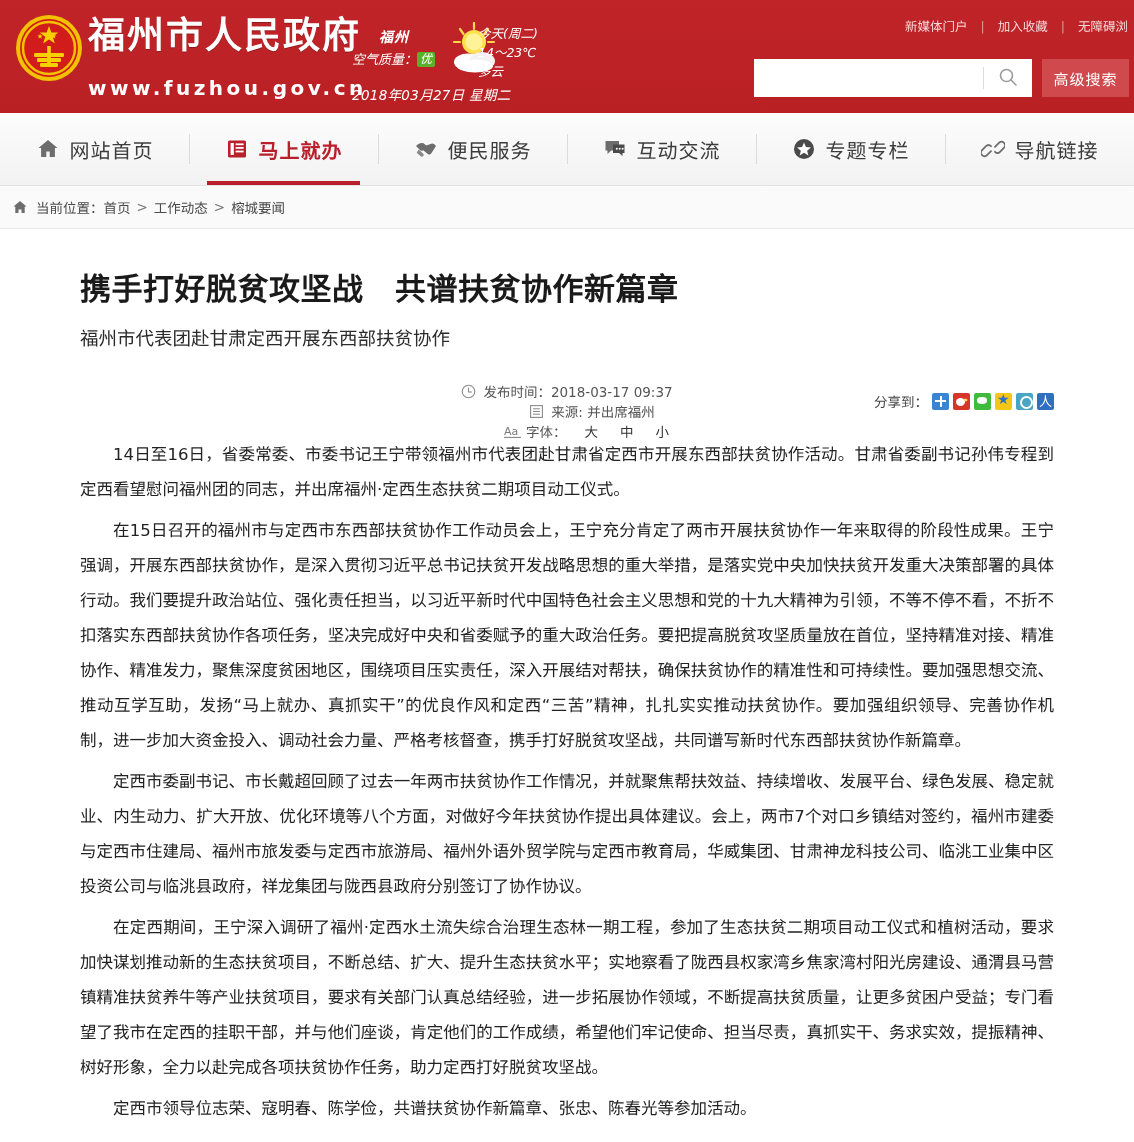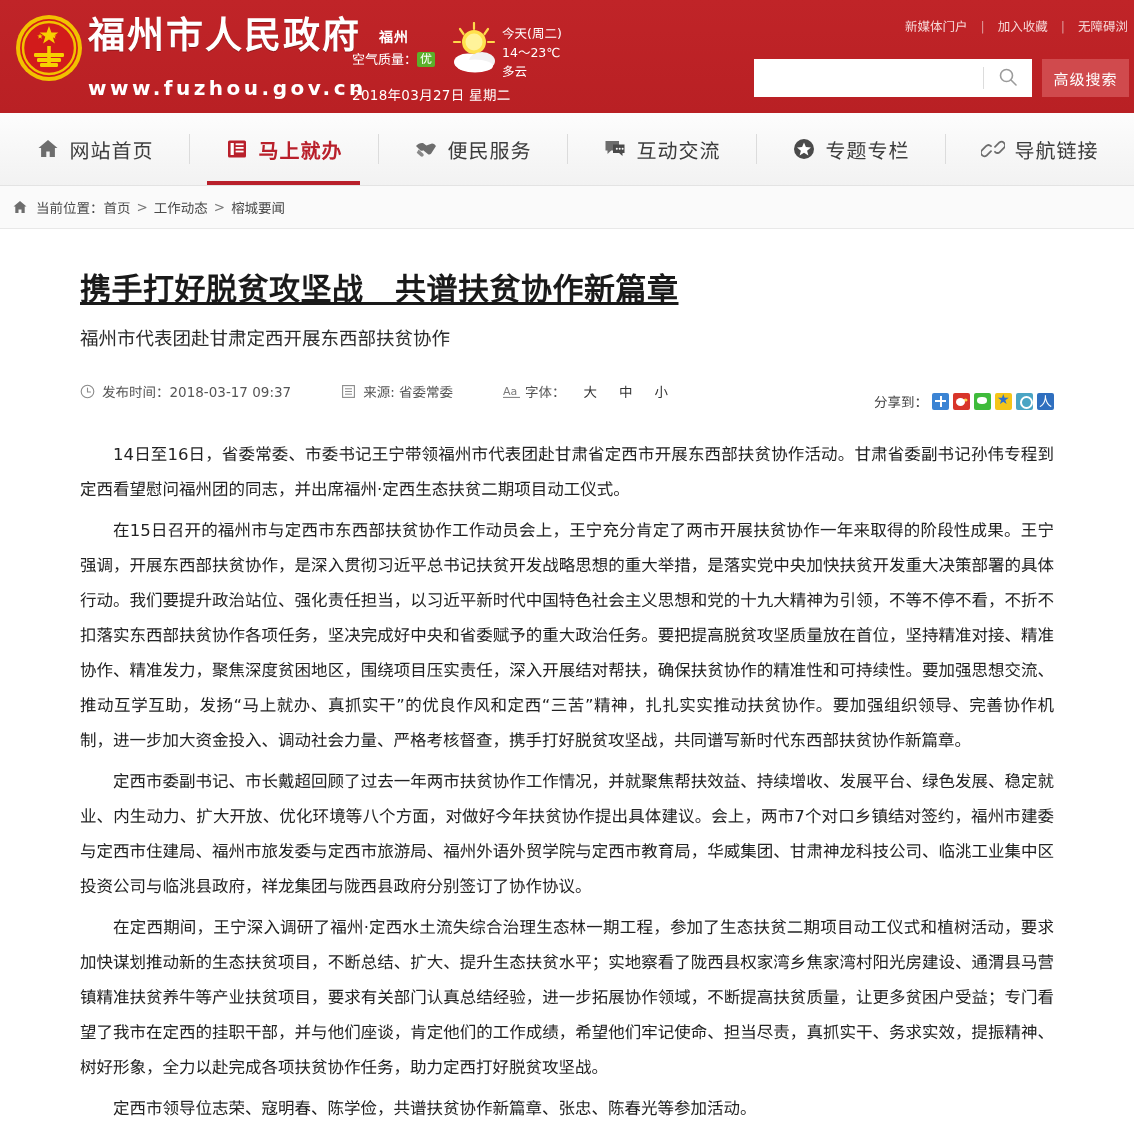--- a/index.html
+++ b/index.html
@@ -38,39 +38,40 @@
     font-size: 20px; font-weight: bold; letter-spacing: 3.5px;
     line-height: 24px; margin-top: 18px; color:#ffffff;
     font-family: "DejaVu Sans", "Liberation Sans", sans-serif;
   }
 
   
   .weather {
     position: absolute; left: 346px; top: 22px;
     width: 230px; height: 85px; color: #fff;
     font-size: 12.5px;
+    font-style: italic;
   }
   .w-city {
     position:absolute; left:33px; top:4px;
     font-size:14px; font-weight:bold; letter-spacing:1px;
   }
   .w-air {
     position:absolute; left:6px; top:27px;
     font-size:13px; white-space:nowrap;
   }
   .w-air-badge {
     display:inline-block; background:#5bb02a; color:#fff;
     padding:0 3px; border-radius:2px; font-size:12px; line-height:15px;
     vertical-align: 1px;
   }
   .w-icon {
     position:absolute; left:100px; top:0px; width:62px; height:52px;
   }
   .w-right {
-    position:absolute; left:156px; top:2px; width:90px;
+    position:absolute; left:132px; top:2px; width:90px;
     line-height:19px; font-size:12.5px;
   }
   .w-date {
     position:absolute; left:6px; top:62px;
     font-size:13.5px; letter-spacing:.3px; white-space:nowrap;
   }
 
   
   .top-links {
     position:absolute; right:6px; top:16px;
@@ -147,30 +148,31 @@
   .crumb-bar a { color:#4a4a4a; text-decoration:none; }
   .crumb-sep { margin:0 6px; color:#777; }
 
   
   .article {
     width:1134px; padding: 38px 44px 0 44px;
   }
   .art-head { padding: 0 36px; }
   h1.art-title {
     margin:0; font-size: 31px; font-weight:bold; color:#1a1a1a;
-    letter-spacing:.5px; line-height:44px;text-decoration:underline;
+    letter-spacing:.5px; line-height:44px;
   }
   .art-subtitle {
     margin:14px 0 0 0; font-size:18.5px; color:#2b2b2b; line-height:28px;
   }
   .meta-bar {
     margin: 28px 36px 0 36px;
-    height:40px; display:flex; align-items:flex-start;
+    height:40px; display:flex; align-items:center;
     font-size:13.5px; color:#555; position:relative;
     border-bottom:0;
+    flex-direction:column;
   }
   .meta-item { display:flex; align-items:center; gap:7px; }
   .meta-item + .meta-item { margin-left: 50px; }
   .meta-ico { width:15px; height:15px; display:block; flex:0 0 auto; }
   .font-sizes { display:flex; align-items:center; gap:0; }
   .fs-btn { cursor:pointer; color:#333; padding:0 11px; }
   .share { position:absolute; right:0; top:0; height:40px; display:flex; align-items:center; gap:4px; font-size:13.5px; color:#444; }
   .share-ico {
     width:17px;height:17px;display:inline-block;border-radius:2px;
     position:relative; cursor:pointer; flex:0 0 auto;
@@ -388,21 +390,21 @@
       <span class="meta-ico">
         <svg width="15" height="15" viewBox="0 0 15 15">
           <rect x="1.6" y="1.6" width="11.8" height="11.8" fill="none" stroke="#8a8a8a" stroke-width="1.1"></rect>
           <g stroke="#8a8a8a" stroke-width="1">
               <line x1="4" y1="4.8" x2="11" y2="4.8"></line>
               <line x1="4" y1="7.5" x2="11" y2="7.5"></line>
               <line x1="4" y1="10.2" x2="11" y2="10.2"></line>
             </g>
         </svg>
       </span>
-      <span>来源: 省委常委</span>
+      <span>来源: 并出席福州</span>
     </div>
 
     <div class="meta-item">
       <span class="meta-ico">
         <svg width="18" height="15" viewBox="0 0 18 15">
           <text x="0" y="11" font-size="11" fill="#7a7a7a" font-family="DejaVu Sans, sans-serif">Aa</text>
           <line x1="0" y1="13.4" x2="17" y2="13.4" stroke="#7a7a7a" stroke-width="1"></line>
         </svg>
       </span>
       <span>字体：</span>

